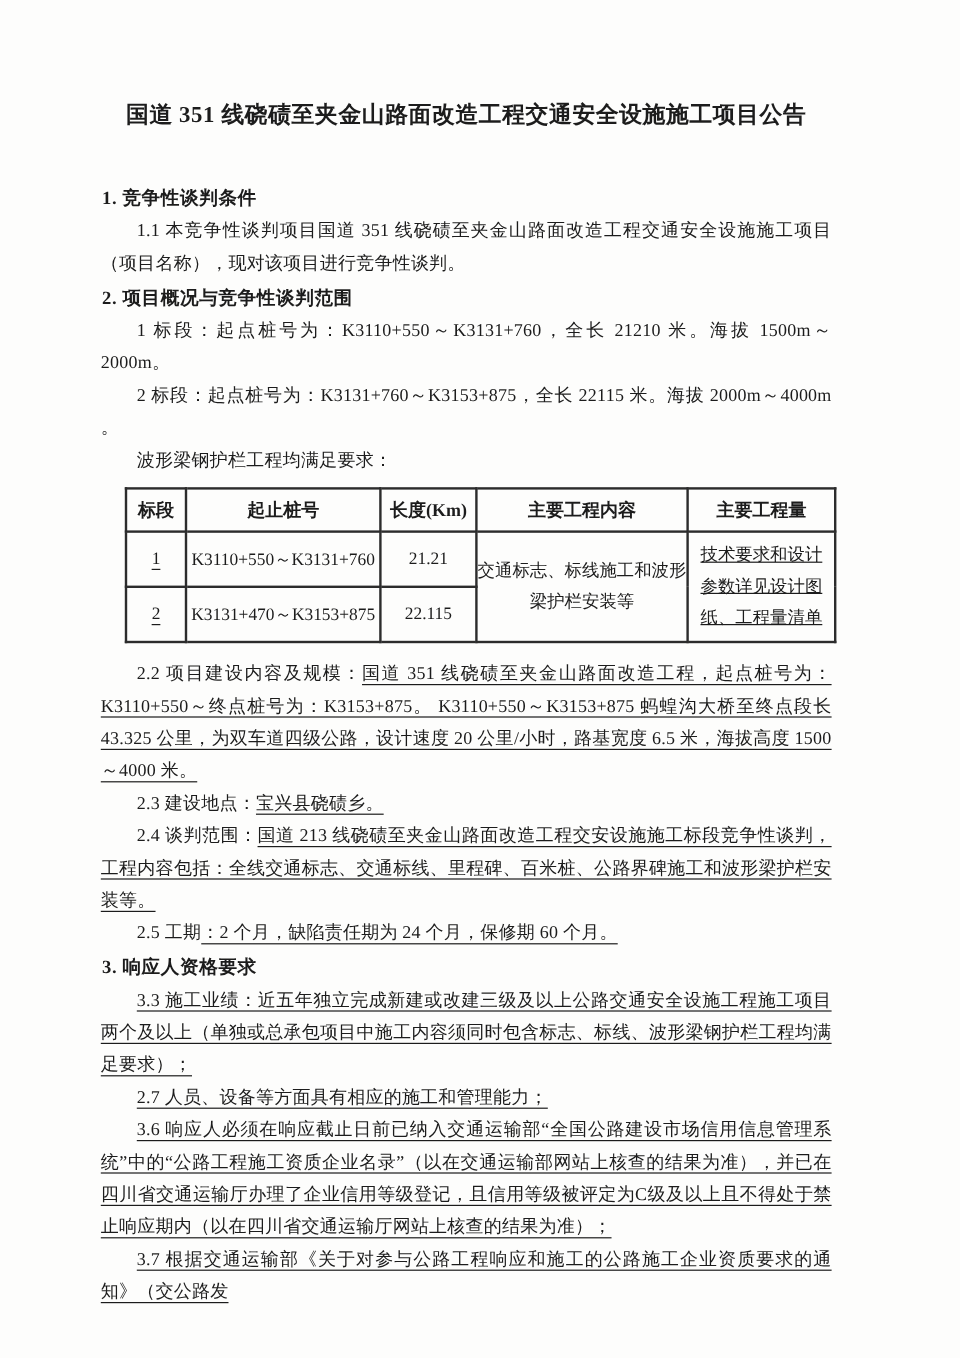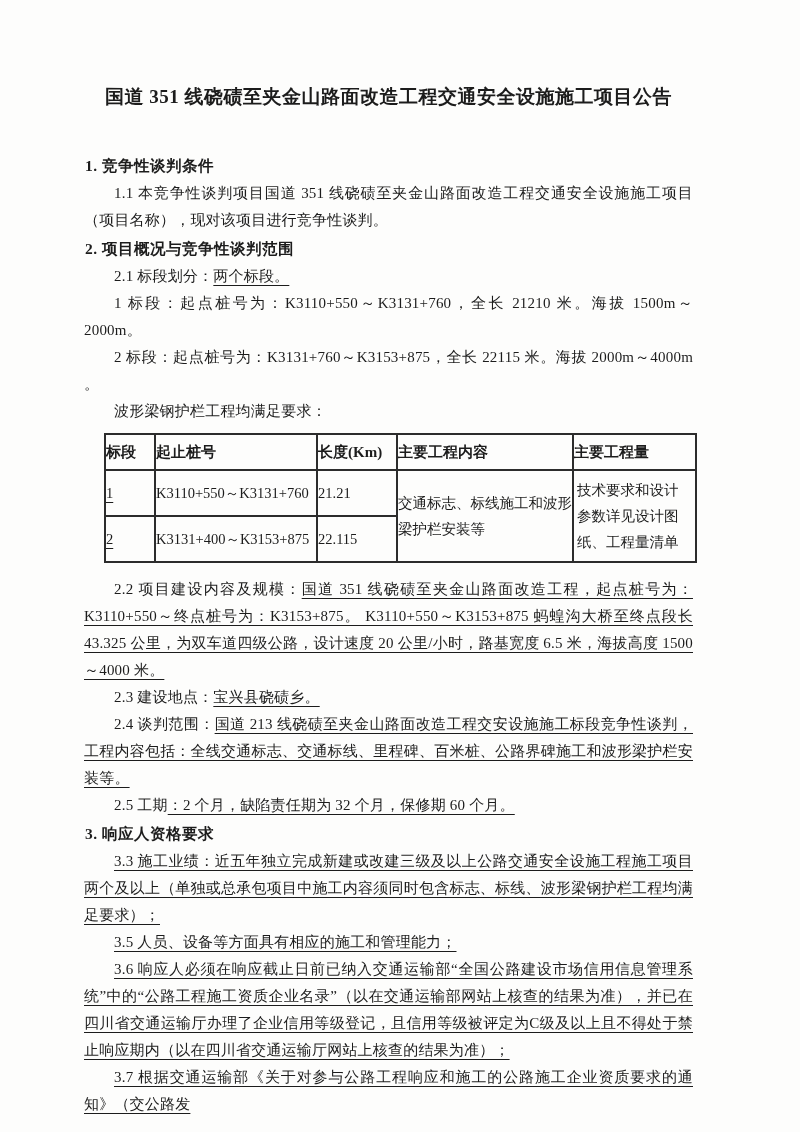--- a/index.html
+++ b/index.html
@@ -49,55 +49,55 @@
     text-decoration-thickness: 1.2px;
   }
   table.lots {
     border-collapse: collapse;
     table-layout: fixed;
     width: 591px;
     margin: 8px 0 13px 20px;
   }
   table.lots th, table.lots td {
     border: 2px solid #2c2c2c;
-    text-align: left;
+    text-align: center;
     vertical-align: middle;
     padding: 0;
     overflow: hidden;
   }
   table.lots th {
     font-size: 15px;
     font-weight: 700;
     height: 34px;
   }
   table.lots td {
     font-size: 14.5px;
     height: 44px;
   }
   td.merge {
     line-height: 26px;
     padding: 0 18px;
   }
   td.merge.qty {
     padding: 0 3px;
+    text-decoration: underline;
   }
 </style>
 </head>
 <body>
 
 <div class="page">
 
   <h1 class="doc-title">国道 351 线硗碛至夹金山路面改造工程交通安全设施施工项目公告</h1>
 
   <p class="h">1. 竞争性谈判条件</p>
   <p class="para">1.1 本竞争性谈判项目国道 351 线硗碛至夹金山路面改造工程交通安全设施施工项目（项目名称），现对该项目进行竞争性谈判。</p>
 
   <p class="h">2. 项目概况与竞争性谈判范围</p>
 
-  <p class="para"><span>2.1 标段划分：</span><span class="u">两个标段。</span></p>
 
   <p class="para">1 标段：起点桩号为：K3110+550～K3131+760，全长 21210 米。海拔 1500m～2000m。</p>
   <p class="para">2 标段：起点桩号为：K3131+760～K3153+875，全长 22115 米。海拔 2000m～4000m 。</p>
   <p class="para">波形梁钢护栏工程均满足要求：</p>
 
   <table class="lots">
     <colgroup>
       <col style="width:50px">
         <col style="width:162px">
         <col style="width:80px">
@@ -114,40 +114,40 @@
     </tr>
     <tr>
       <td><span class="u">1</span></td>
       <td>K3110+550～K3131+760</td>
       <td>21.21</td>
       <td class="merge" rowspan="2">交通标志、标线施工和波形梁护栏安装等</td>
       <td class="merge qty" rowspan="2">技术要求和设计参数详见设计图纸、工程量清单</td>
     </tr>
     <tr>
       <td><span class="u">2</span></td>
-      <td>K3131+400～K3153+875</td>
+      <td>K3131+470～K3153+875</td>
       <td>22.115</td>
     </tr>
   </tbody>
     </table>
 
   <p class="para"><span>2.2 项目建设内容及规模：</span><span class="u">国道 351 线硗碛至夹金山路面改造工程，起点桩号为：K3110+550～终点桩号为：K3153+875。 K3110+550～K3153+875 蚂蝗沟大桥至终点段长 43.325 公里，为双车道四级公路，设计速度 20 公里/小时，路基宽度 6.5 米，海拔高度 1500～4000 米。</span></p>
 
   <p class="para"><span>2.3 建设地点：</span><span class="u">宝兴县硗碛乡。</span></p>
 
   <p class="para"><span>2.4 谈判范围：</span><span class="u">国道 213 线硗碛至夹金山路面改造工程交安设施施工标段竞争性谈判，工程内容包括：全线交通标志、交通标线、里程碑、百米桩、公路界碑施工和波形梁护栏安装等。</span></p>
 
-  <p class="para"><span>2.5 工期</span><span class="u">：2 个月，缺陷责任期为 32 个月，保修期 60 个月。</span></p>
+  <p class="para"><span>2.5 工期</span><span class="u">：2 个月，缺陷责任期为 24 个月，保修期 60 个月。</span></p>
 
   <p class="h">3. 响应人资格要求</p>
 
 
 
   <p class="para"><span class="u">3.3 施工业绩：近五年独立完成新建或改建三级及以上公路交通安全设施工程施工项目两个及以上（单独或总承包项目中施工内容须同时包含标志、标线、波形梁钢护栏工程均满足要求）；</span></p>
 
 
-  <p class="para"><span class="u">3.5 人员、设备等方面具有相应的施工和管理能力；</span></p>
+  <p class="para"><span class="u">2.7 人员、设备等方面具有相应的施工和管理能力；</span></p>
 
   <p class="para"><span class="u">3.6 响应人必须在响应截止日前已纳入交通运输部“全国公路建设市场信用信息管理系统”中的“公路工程施工资质企业名录”（以在交通运输部网站上核查的结果为准），并已在四川省交通运输厅办理了企业信用等级登记，且信用等级被评定为C级及以上且不得处于禁止响应期内（以在四川省交通运输厅网站上核查的结果为准）；</span></p>
 
   <p class="para"><span class="u">3.7 根据交通运输部《关于对参与公路工程响应和施工的公路施工企业资质要求的通知》（交公路发</span></p>
 
 </div>
 
 </body></html>

